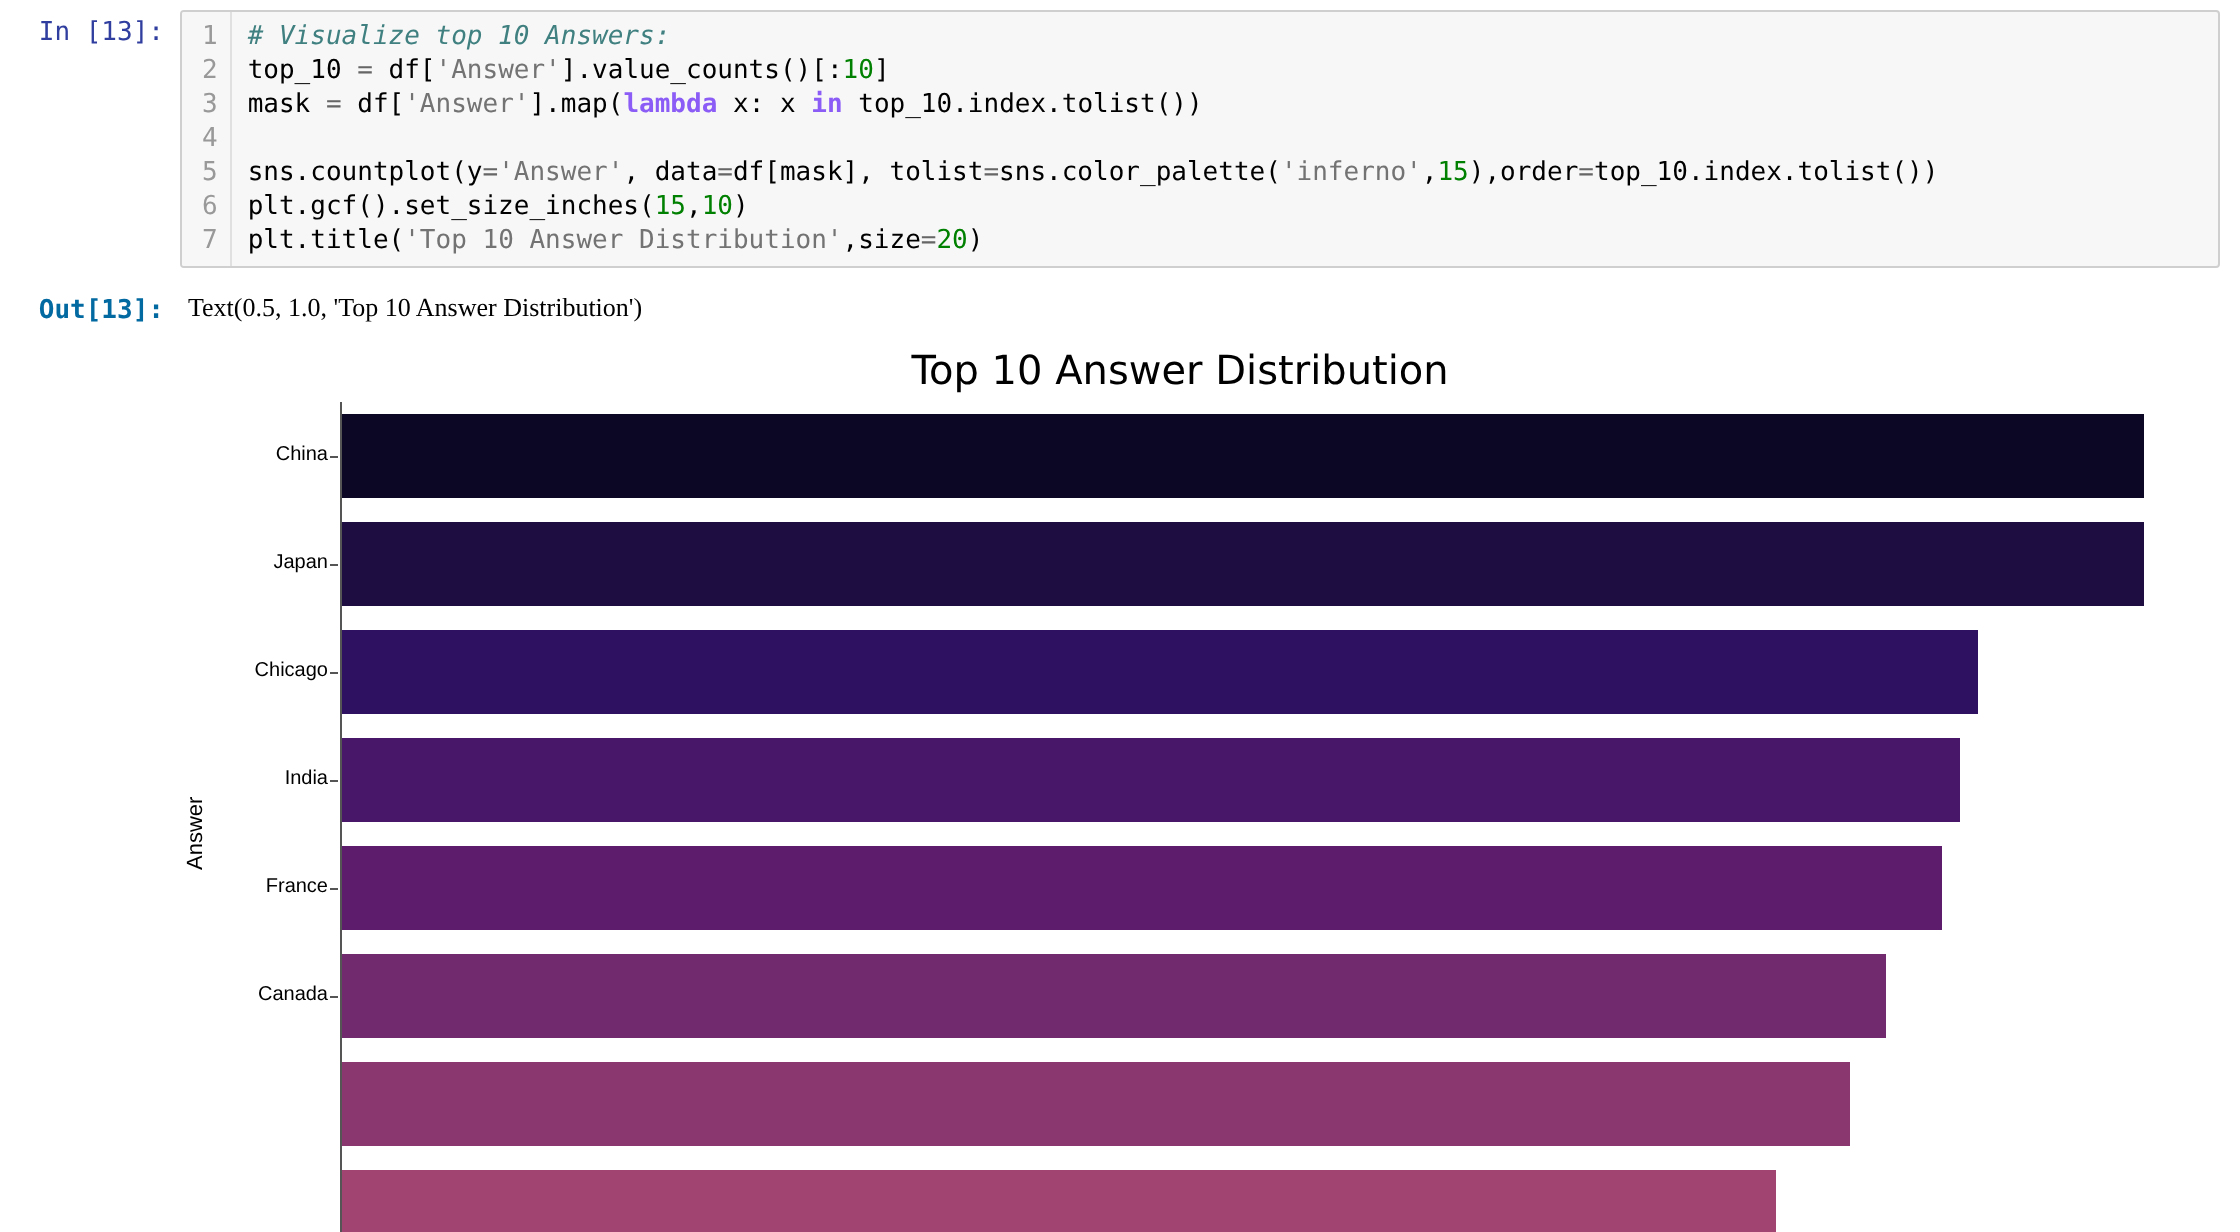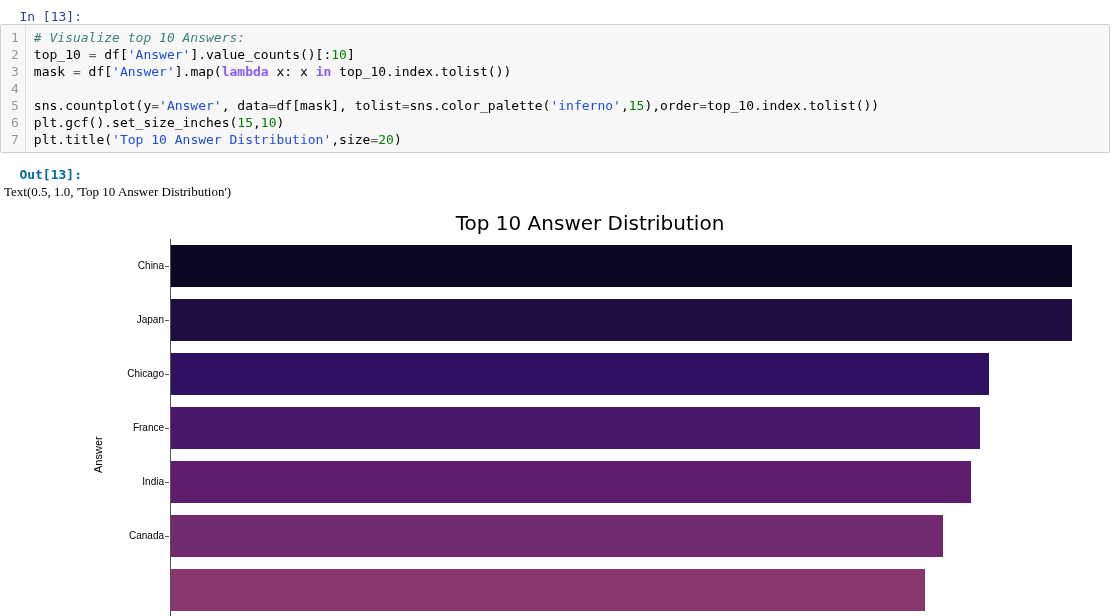--- a/index.html
+++ b/index.html
@@ -5,21 +5,21 @@
   body {
     margin: 0;
     padding: 0;
     font-family: "Helvetica Neue", Helvetica, Arial, sans-serif;
     font-size: 13px;
     background: #fff;
     color: #000;
   }
   .cell {
     display: flex;
-    flex-direction: column;
+    flex-direction: row;
     padding: 5px 0;
   }
   .prompt {
     width: 90px;
     min-width: 90px;
     text-align: right;
     padding: 4px 8px 0 0;
     font-family: Menlo, Consolas, "DejaVu Sans Mono", monospace;
     font-size: 13px;
     box-sizing: border-box;
@@ -47,21 +47,21 @@
     user-select: none;
   }
   .code {
     padding: 4px 8px;
     white-space: pre;
     flex: 1;
     color: #000;
   }
   .c-comment { color: #408080; font-style: italic; }
   .c-op { color: #666; }
-  .c-str { color: #1d4ed8; }
+  .c-str { color: #737373; }
   .c-num { color: #008000; }
   .c-kw { color: #8b5cf6; font-weight: bold; }
 
   .output-text {
     font-family: Liberation Serif, serif;
     font-size: 13px;
     padding: 2px 0 6px 4px;
     flex: 1;
   }
 
@@ -160,22 +160,22 @@
 </div>
 
 <div class="chart-wrap">
   <div class="chart-title">Top 10 Answer Distribution</div>
   <div class="chart-body">
     <div class="ylabel">Answer</div>
     <div class="ycats" id="ycats">
         <div class="ycat">China</div>
         <div class="ycat">Japan</div>
         <div class="ycat">Chicago</div>
+        <div class="ycat">India</div>
         <div class="ycat">France</div>
-        <div class="ycat">India</div>
         <div class="ycat">Canada</div>
       </div>
     <div class="plot" id="plot">
         <div class="bar-row">
           <div class="bar" style="width: 98%; background: rgb(11, 7, 37);"></div>
         </div>
         <div class="bar-row">
           <div class="bar" style="width: 98%; background: rgb(30, 13, 64);"></div>
         </div>
         <div class="bar-row">

